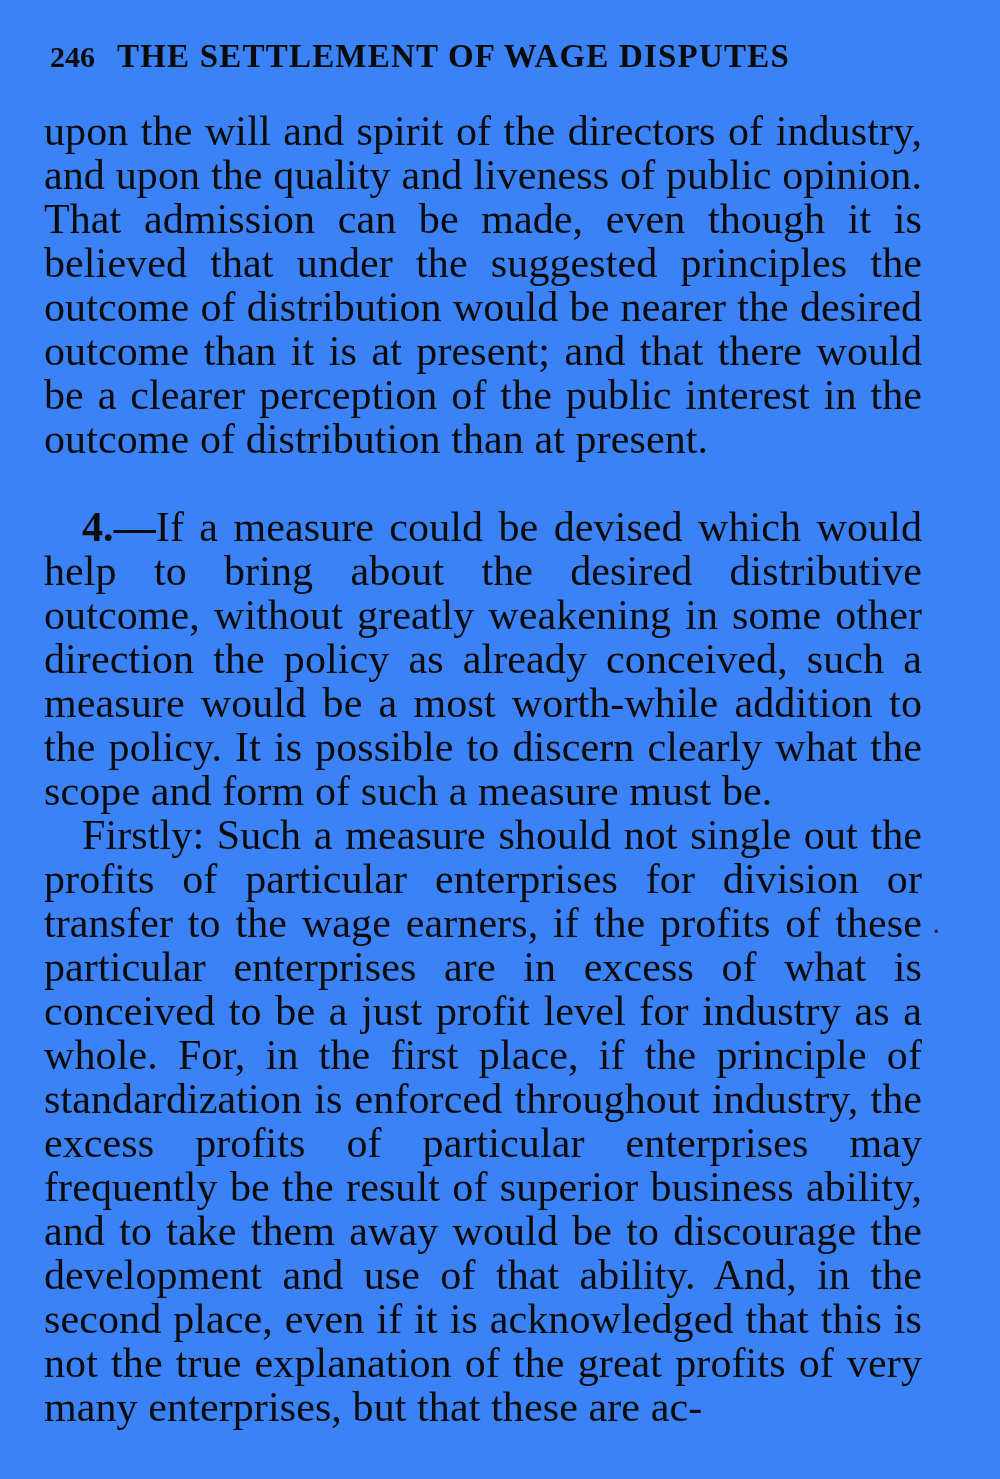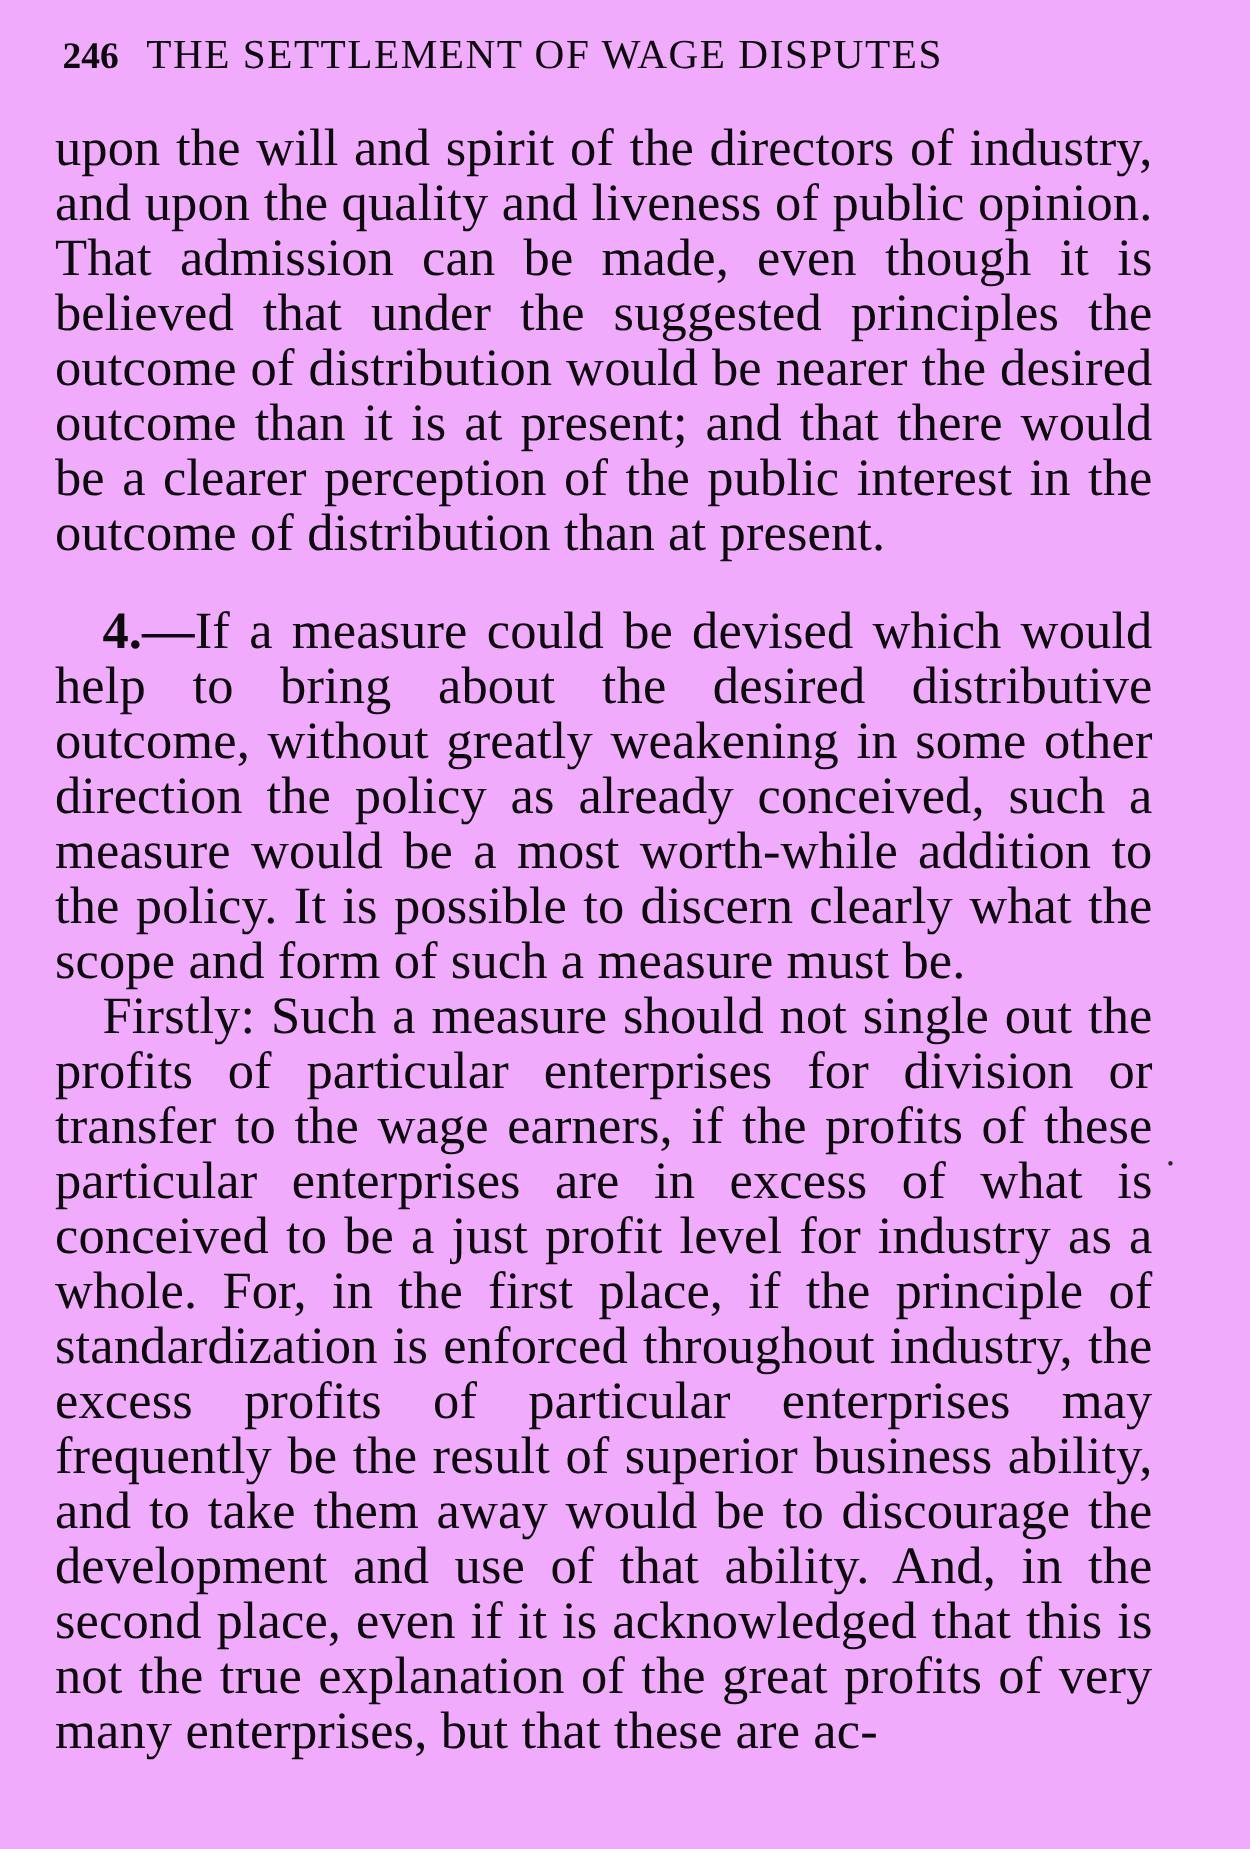--- a/index.html
+++ b/index.html
@@ -12,58 +12,58 @@
     height: 1479px;
     font-family: "Liberation Serif", "DejaVu Serif", serif;
     color: #0b0b0b;
     overflow: hidden;
   }
   .page {
     position: relative;
     width: 1000px;
     height: 1479px;
     box-sizing: border-box;
-    padding: 26px 78px 0 44px;
-    background: #f0abfc;
+    padding: 38px 78px 0 44px;
+    background: #3b82f6;
   }
   .running-head {
     display: flex;
     align-items: baseline;
     font-weight: bold;
     font-size: 33px;
     letter-spacing: 0.5px;
     margin: 0 0 34px 6px;
     white-space: nowrap;
   }
   .folio {
     font-size: 30px;
     font-weight: bold;
     margin-right: 22px;
     letter-spacing: 0px;
   }
   .head-title {
     font-size: 33px;
-    font-weight: normal;
+    font-weight: bold;
     letter-spacing: 1.2px;
   }
   .body-text {
     font-size: 42px;
     line-height: 44px;
     text-align: justify;
     text-justify: inter-word;
     letter-spacing: 0.1px;
   }
   p {
     margin: 0;
   }
   p.para-first {
     text-indent: 0;
   }
   p.para-gap {
-    margin-top: 34px;
+    margin-top: 44px;
     text-indent: 38px;
   }
   p.para-tight {
     text-indent: 38px;
   }
   .lead-num {
     font-weight: bold;
   }
   .dot-marker {
     position: absolute;

